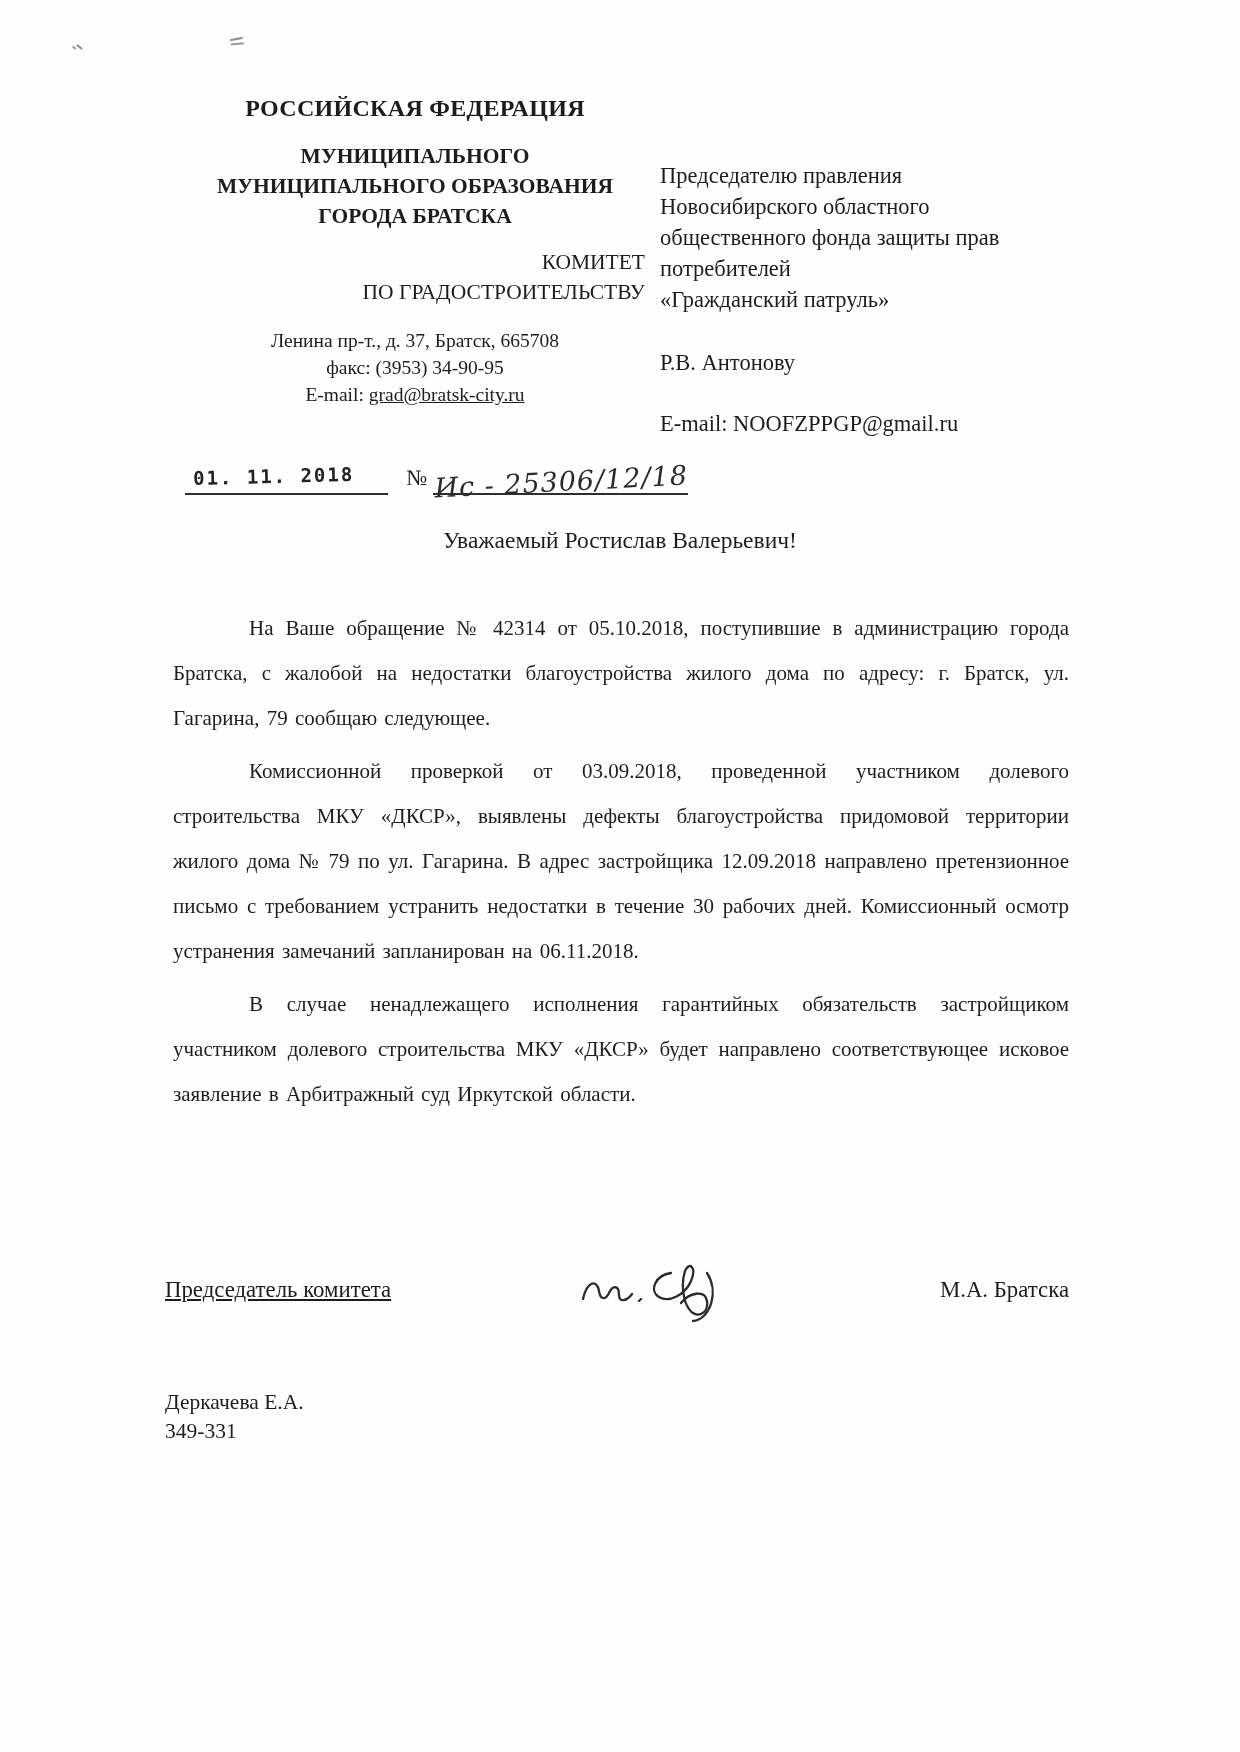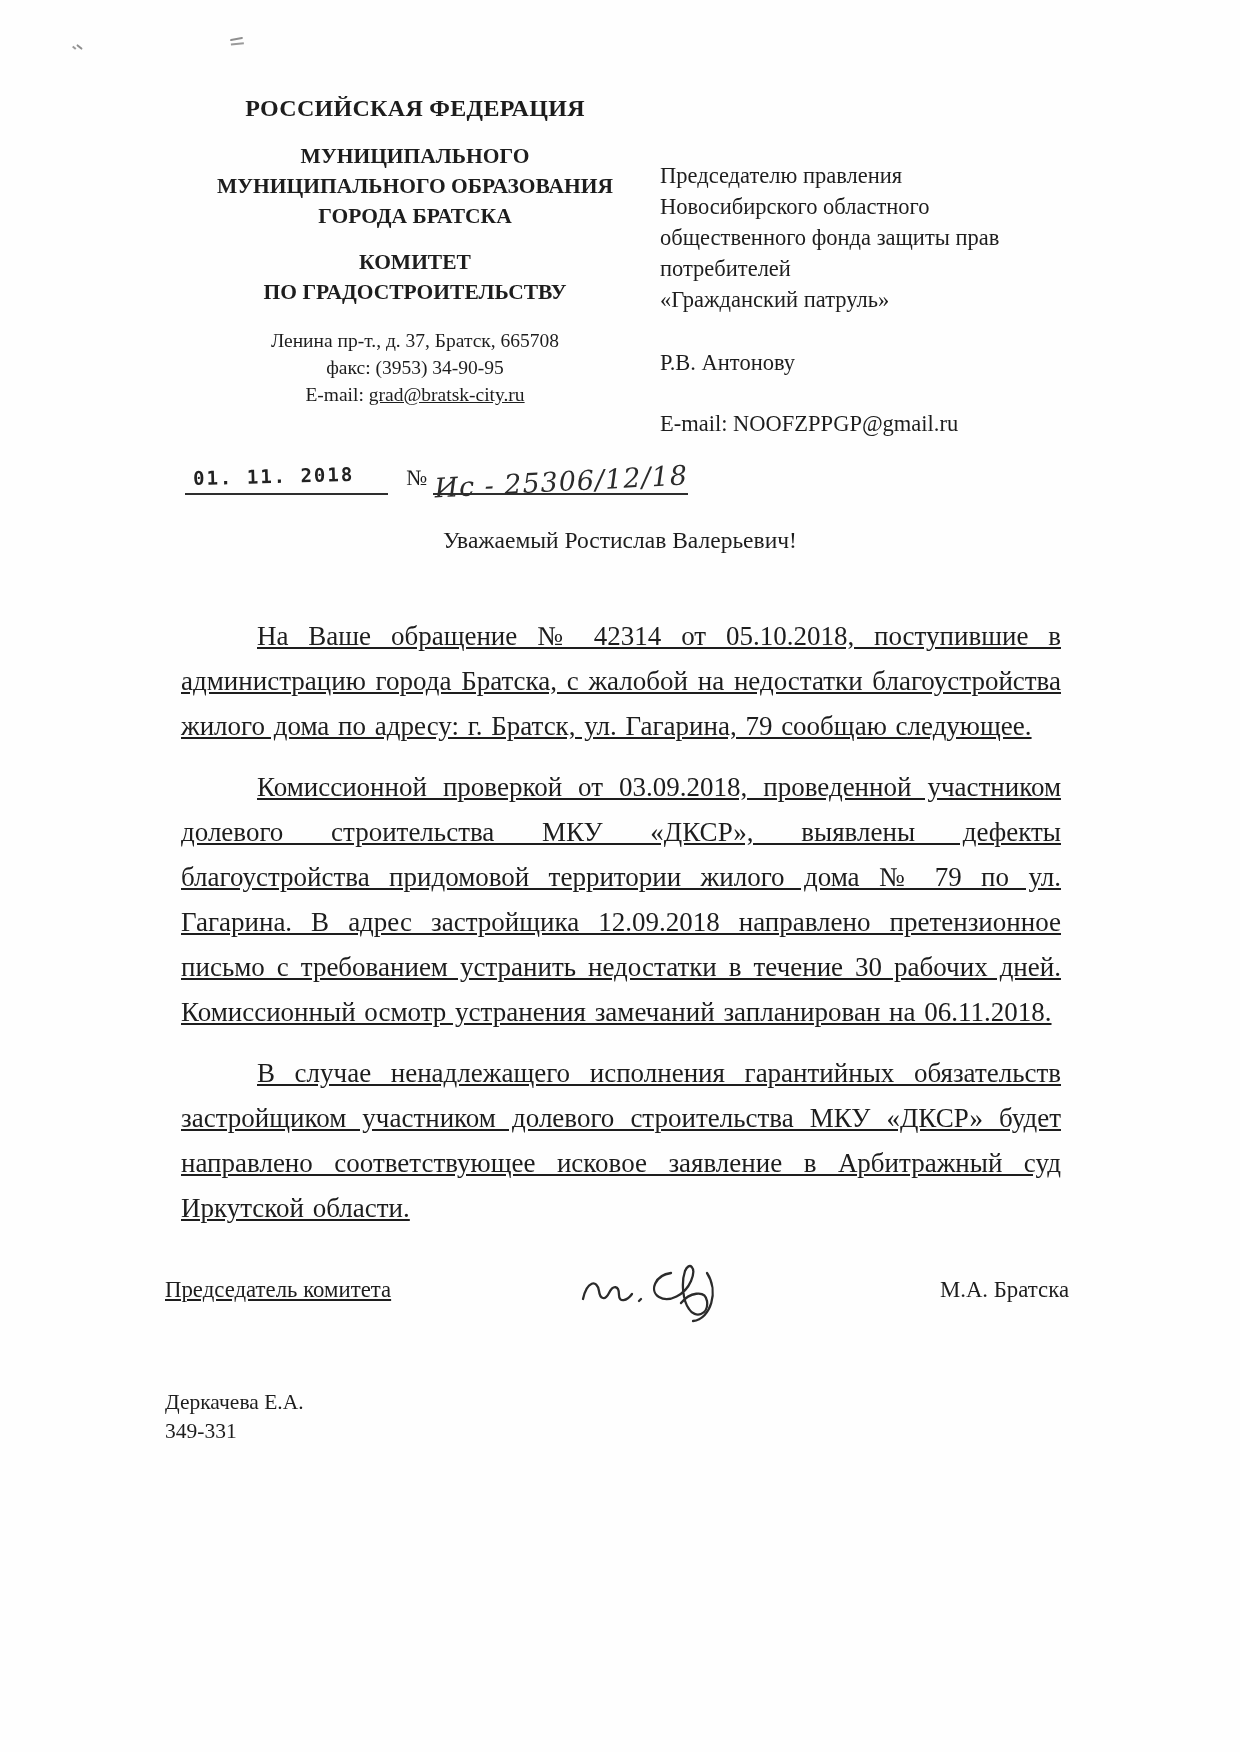--- a/index.html
+++ b/index.html
@@ -24,21 +24,21 @@
   
   .lh {
     position: absolute;
     left: 185px;
     top: 95px;
     width: 460px;
     text-align: center;
   }
   .lh-top { font-weight: bold; font-size: 24px; line-height: 26px; letter-spacing: .3px; }
   .lh-org { margin-top: 20px; font-weight: bold; font-size: 21.5px; line-height: 30px; }
-  .lh-committee { margin-top: 16px; font-weight: bold; font-size: 21.5px; line-height: 30px; }
+  .lh-committee { margin-top: 16px; font-weight: normal; font-size: 21.5px; line-height: 30px; text-align: right; }
   .lh-contacts { margin-top: 20px; font-size: 19.5px; line-height: 27px; }
   .lh-email-link { text-decoration: underline; }
 
   
   .ref-line {
     position: absolute;
     left: 185px;
     top: 462px;
     width: 520px;
     height: 46px;
@@ -109,27 +109,26 @@
   }
 
   
   .body-text {
     position: absolute;
     left: 165px;
     top: 598px;
     width: 912px;
   }
   .body-text p {
-    margin: 16px;
-    font-size: 27px;
+    margin: 8px;
+    font-size: 21px;
     line-height: 45px;
     text-align: justify;
     text-indent: 76px;
     word-spacing: 2px;
-    text-decoration: underline;
   }
 
   
   .sig-row {
     position: absolute;
     left: 165px;
     top: 1245px;
     width: 912px;
     height: 90px;
     font-size: 22.8px;

